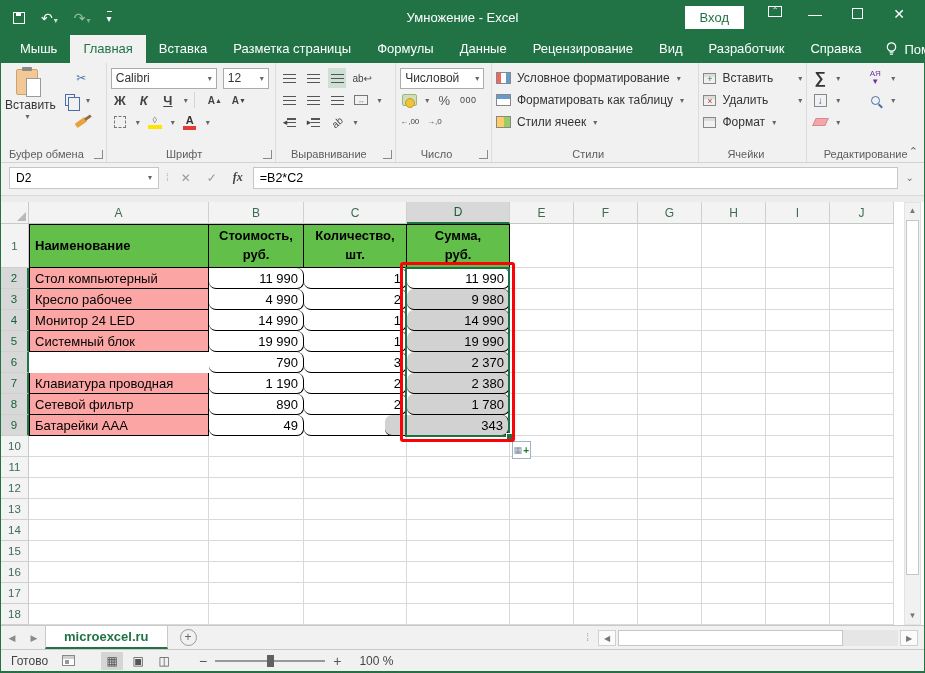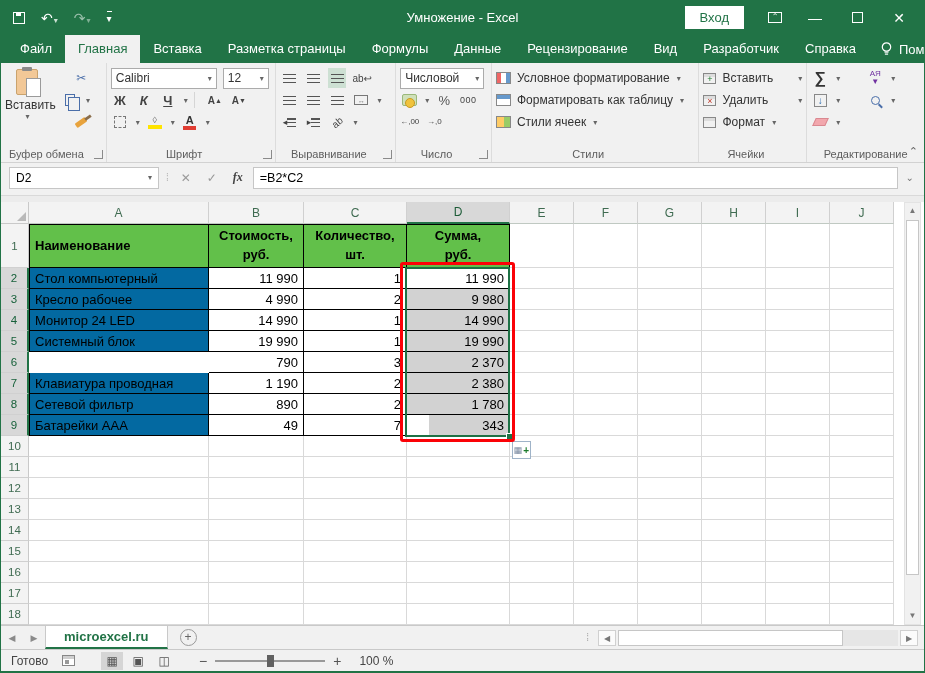--- a/index.html
+++ b/index.html
@@ -10,21 +10,21 @@
 
   
   .titlebar { height:35px; background:#217346; color:#fff; display:flex; align-items:center; position:relative; }
   .qat { display:flex; align-items:center; gap:16px; padding-left:12px; font-size:14px; }
   .qat span { cursor:default; }
   .i-save { width:12px; height:12px; border:1.5px solid #fff; display:inline-block; position:relative; }
   .i-save:after { content:""; position:absolute; left:2px; top:-1px; width:5px; height:4px; background:#fff; }
   .i-redo { opacity:.55; }
   .i-qatdd { font-size:10px; border-top:1.5px solid #fff; padding-top:1px; }
   .title { position:absolute; left:50%; transform:translateX(-50%); font-size:13px; white-space:nowrap; }
-  .tb-right { margin-left:auto; display:flex; align-items:center; gap:24px; padding-right:16px; }
+  .tb-right { margin-left:auto; display:flex; align-items:flex-start; gap:24px; padding-right:16px; }
   .signin { background:#fff; color:#217346; font-size:13px; padding:4px 15px; cursor:pointer; }
   .i-ribopt { width:14px; height:11px; border:1.5px solid #fff; display:inline-block; position:relative; font-size:8px; line-height:8px; text-align:center; }
   .winbtn { font-size:14px; width:18px; text-align:center; cursor:pointer; }
   .i-max { width:11px; height:11px; border:1.5px solid #fff; display:inline-block; }
 
   
   .tabs { height:28px; background:#217346; display:flex; align-items:stretch; padding-left:6px; color:#fff; font-size:13px; }
   .tab { padding:6px 13px 5px; cursor:pointer; white-space:nowrap; }
   .tab.active { background:#f1f1f1; color:#217346; }
   .tab-help { display:flex; align-items:center; gap:7px; padding:0 12px; }
@@ -98,22 +98,22 @@
   .colh.sel { background:#d8d8d8; border-bottom:2px solid #217346; color:#1d5c38; }
   .rowh { position:absolute; left:0; background:#f3f3f3; border-right:1px solid #c9c9c9; border-bottom:1px solid #d0d0d0; color:#3f6b51; font-size:11.5px; display:flex; align-items:center; justify-content:center; cursor:pointer; }
   .rowh.sel { background:#d8d8d8; border-right:2px solid #217346; color:#17613a; }
   .cell { position:absolute; border-right:1px solid #d9d9d9; border-bottom:1px solid #d9d9d9; font-size:13px; display:flex; align-items:center; background:#fff; cursor:cell; overflow:hidden; }
   .cell.empty { background:transparent; }
   .th { background:#62c04a; font-weight:bold; color:#000; flex-direction:column; justify-content:center; line-height:1.45; text-align:center; }
   .th.left { align-items:flex-start; padding-left:5px; text-align:left; }
   .tb { border-right:1px solid #000; border-bottom:1px solid #000; }
   .bt { border-top:1px solid #000; }
   .bl { border-left:1px solid #000; }
-  .name { background:#0369a1; padding-left:5px; }
-  .num { justify-content:flex-end; padding-right:5px; }
+  .name { background:#fca5a5; padding-left:5px; }
+  .num { justify-content:flex-end; padding-right:5px;border-radius:7px; }
   .dsel { background:#d2d2d2; }
   .dact { background:#fff; }
   .range { position:absolute; left:404px; top:65px; width:105px; height:170px; border:2px solid #1e7145; pointer-events:none; z-index:3; }
   .handle { position:absolute; right:-5px; bottom:-5px; width:7px; height:7px; background:#1e7145; border:1px solid #fff; pointer-events:auto; cursor:crosshair; }
   .redrect { position:absolute; left:399px; top:60px; width:115px; height:180px; border:3px solid #fb0207; border-radius:3px; pointer-events:none; z-index:4; }
   .autofill { position:absolute; left:511px; top:239px; width:19px; height:18px; background:#fff; border:1px solid #9fb3c8; z-index:3; display:flex; align-items:center; justify-content:center; font-size:9px; color:#7a8aa0; cursor:pointer; }
   .autofill b { color:#1a7a2a; font-size:10px; margin-left:1px; }
 
   
   .vscroll { position:absolute; right:3px; top:0; width:17px; height:423px; background:#f1f1f1; border:1px solid #e3e3e3; z-index:5; }
@@ -163,21 +163,21 @@
       <span class="signin">Вход</span>
       <span class="i-ribopt">⌃</span>
       <span class="winbtn">—</span>
       <span class="winbtn"><span class="i-max"></span></span>
       <span class="winbtn">✕</span>
     </div>
   </div>
 
   <div class="tabs">
     <span id="tabs-host" style="display:flex">
-        <span class="tab">Файл</span>
+        <span class="tab">Мышь</span>
         <span class="tab active">Главная</span>
         <span class="tab">Вставка</span>
         <span class="tab">Разметка страницы</span>
         <span class="tab">Формулы</span>
         <span class="tab">Данные</span>
         <span class="tab">Рецензирование</span>
         <span class="tab">Вид</span>
         <span class="tab">Разработчик</span>
         <span class="tab">Справка</span>
       </span>
@@ -525,21 +525,21 @@
       <div class="cell empty" style="left: 509px; top: 192px; width: 64px; height: 21px;"></div>
       <div class="cell empty" style="left: 573px; top: 192px; width: 64px; height: 21px;"></div>
       <div class="cell empty" style="left: 637px; top: 192px; width: 64px; height: 21px;"></div>
       <div class="cell empty" style="left: 701px; top: 192px; width: 64px; height: 21px;"></div>
       <div class="cell empty" style="left: 765px; top: 192px; width: 64px; height: 21px;"></div>
       <div class="cell empty" style="left: 829px; top: 192px; width: 64px; height: 21px;"></div>
       <div class="rowh sel" style="top: 213px; width: 28px; height: 21px;">9</div>
       <div class="cell tb bl name" style="left: 28px; top: 213px; width: 180px; height: 21px;">Батарейки AAA</div>
       <div class="cell tb num" style="left: 208px; top: 213px; width: 95px; height: 21px;">49</div>
       <div class="cell tb num" style="left: 303px; top: 213px; width: 103px; height: 21px;">7</div>
-      <div class="cell tb num dsel" style="left: 428px; top: 213px; width: 81px; height: 21px;">343</div>
+      <div class="cell tb num dsel" style="left: 384px; top: 213px; width: 124px; height: 21px;">343</div>
       <div class="cell empty" style="left: 509px; top: 213px; width: 64px; height: 21px;"></div>
       <div class="cell empty" style="left: 573px; top: 213px; width: 64px; height: 21px;"></div>
       <div class="cell empty" style="left: 637px; top: 213px; width: 64px; height: 21px;"></div>
       <div class="cell empty" style="left: 701px; top: 213px; width: 64px; height: 21px;"></div>
       <div class="cell empty" style="left: 765px; top: 213px; width: 64px; height: 21px;"></div>
       <div class="cell empty" style="left: 829px; top: 213px; width: 64px; height: 21px;"></div>
       <div class="rowh" style="top: 234px; width: 28px; height: 21px;">10</div>
       <div class="cell empty" style="left: 28px; top: 234px; width: 180px; height: 21px;"></div>
       <div class="cell empty" style="left: 208px; top: 234px; width: 95px; height: 21px;"></div>
       <div class="cell empty" style="left: 303px; top: 234px; width: 103px; height: 21px;"></div>

